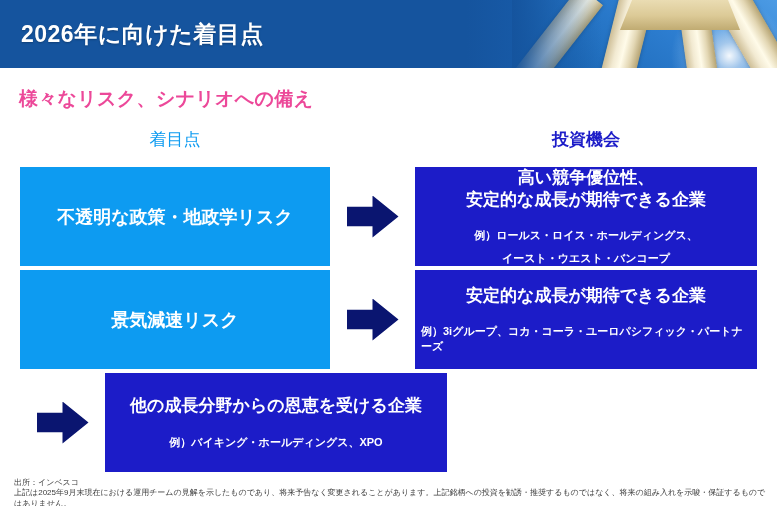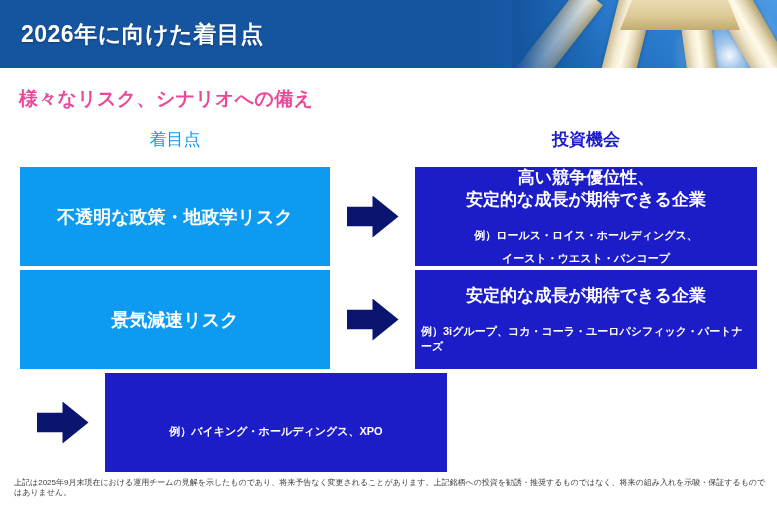--- a/index.html
+++ b/index.html
@@ -133,23 +133,25 @@
         <div class="opp-title">安定的な成長が期待できる企業</div>
         <div class="opp-example">例）3iグループ、コカ・コーラ・ユーロパシフィック・パートナーズ</div>
       </div>
     </div>
 
     <div class="row">
       <div class="arrow-cell">
         <div class="arrow"></div>
       </div>
       <div class="opp-box">
+        <div class="opp-title">他の成長分野からの恩恵を受ける企業</div>
         <div class="opp-example">例）バイキング・ホールディングス、XPO</div>
       </div>
     </div>
 
   </div>
 
   <div class="footer">
+    <div class="footer-source">出所：インベスコ</div>
     <div class="footer-disclaimer">上記は2025年9月末現在における運用チームの見解を示したものであり、将来予告なく変更されることがあります。上記銘柄への投資を勧誘・推奨するものではなく、将来の組み入れを示唆・保証するものではありません。</div>
   </div>
 
 </div>
 
 </body></html>

